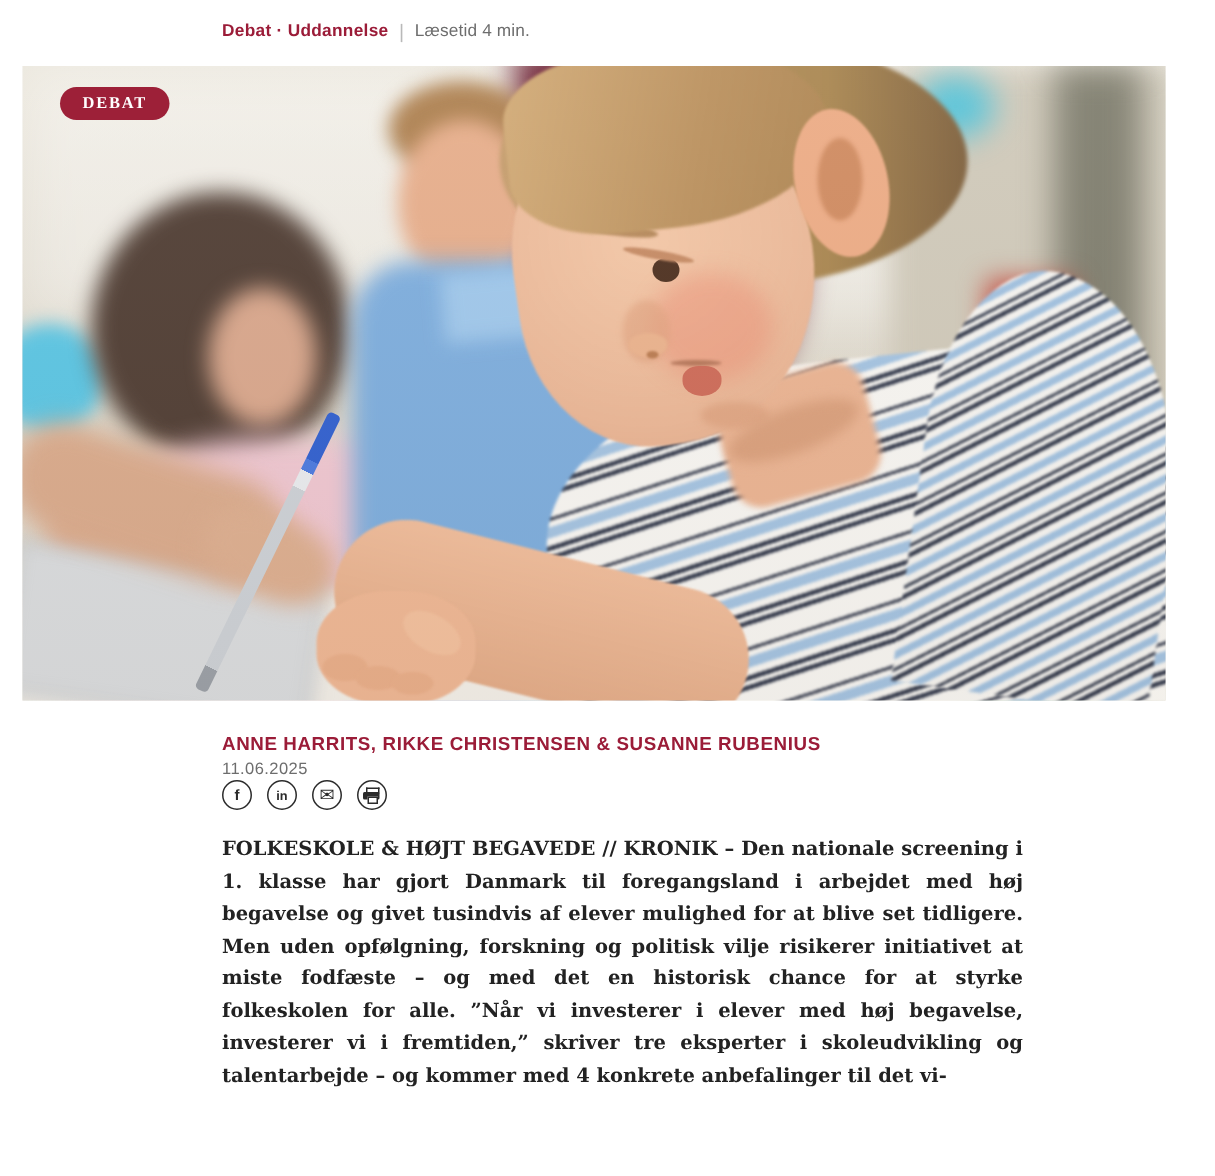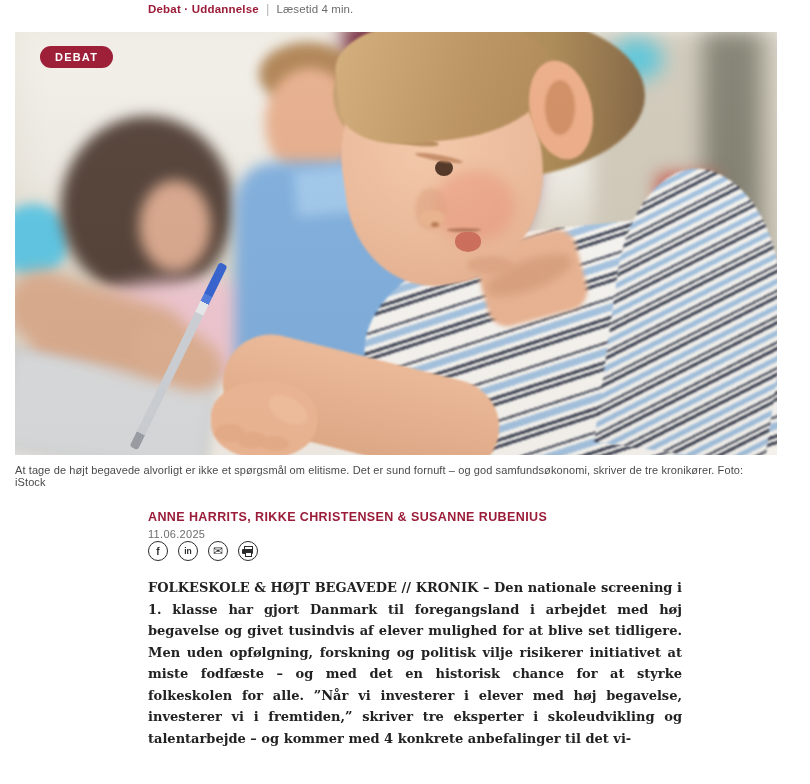--- a/index.html
+++ b/index.html
@@ -2,32 +2,32 @@
 <html lang="da"><head>
 <meta charset="utf-8">
 <style>
   html,body{margin:0;padding:0;}
   body{width:810px;height:784px;overflow:hidden;background:#ffffff;
        font-family:"Liberation Sans", sans-serif;}
   .page{position:relative;width:810px;height:784px;background:#fff;}
 
   
   .content-col{margin-left:148px;width:534px;}
-  .kicker{padding-top:1px;font-size:11.5px;font-weight:bold;letter-spacing:.2px;
+  .kicker{padding-top:13px;font-size:11.5px;font-weight:bold;letter-spacing:.2px;
           color:#9b1c38;display:flex;align-items:center;gap:7px;}
   .kicker .tags{color:#9b1c38;cursor:pointer;}
   .kicker .divider{color:#b9b9b9;font-weight:normal;font-size:13px;}
   .kicker .readtime{color:#6d6d6d;font-weight:normal;letter-spacing:.1px;}
 
   
   h1.headline{margin:13px 0 0 0;font-family:"Liberation Serif", serif;font-weight:400;
       font-size:26px;line-height:30px;color:#3c3c3c;width:522px;}
 
   
-  figure.hero{margin:16px 0 0 15px;padding:0;width:762px;}
+  figure.hero{margin:16px 0 0 15px;padding:0;width:762px;font-family:Liberation Serif, serif;}
   .photo{position:relative;width:762px;height:423px;overflow:hidden;
          background:linear-gradient(180deg,#eae6dc 0%,#ddd8cc 55%,#e2ded4 100%);}
   .photo i{position:absolute;display:block;}
 
   
   .s-light{left:0;top:0;width:762px;height:170px;background:rgba(255,255,255,.4);filter:blur(18px);}
   .s-shelf{left:578px;top:0;width:190px;height:423px;background:#cfc9ba;filter:blur(9px);}
   .s-shelfcol{left:688px;top:0;width:58px;height:335px;background:#7e7d6e;filter:blur(11px);}
   .s-teal{left:596px;top:6px;width:52px;height:42px;border-radius:50%;background:#57c3d8;filter:blur(10px);}
   .s-red{left:643px;top:143px;width:58px;height:88px;background:#c23c31;filter:blur(9px);}
@@ -182,21 +182,20 @@
       <i class="s-arm"></i>
       <i class="s-pen"></i>
       <i class="s-fist"></i>
       <i class="s-f1"></i>
       <i class="s-f2"></i>
       <i class="s-f3"></i>
       <i class="s-thumb"></i>
       <i class="s-tint"></i>
       <span class="badge">DEBAT</span>
     </div>
-    <figcaption>At tage de højt begavede alvorligt er ikke et spørgsmål om elitisme. Det er sund fornuft – og god samfundsøkonomi, skriver de tre kronikører. Foto: iStock</figcaption>
   </figure>
 
   <div class="content-col">
     <div class="byline-row">
       <div>
         <div class="authors">ANNE HARRITS, RIKKE CHRISTENSEN &amp; SUSANNE RUBENIUS</div>
         <div class="date">11.06.2025</div>
       </div>
       <div class="share">
         <span class="share-btn">

